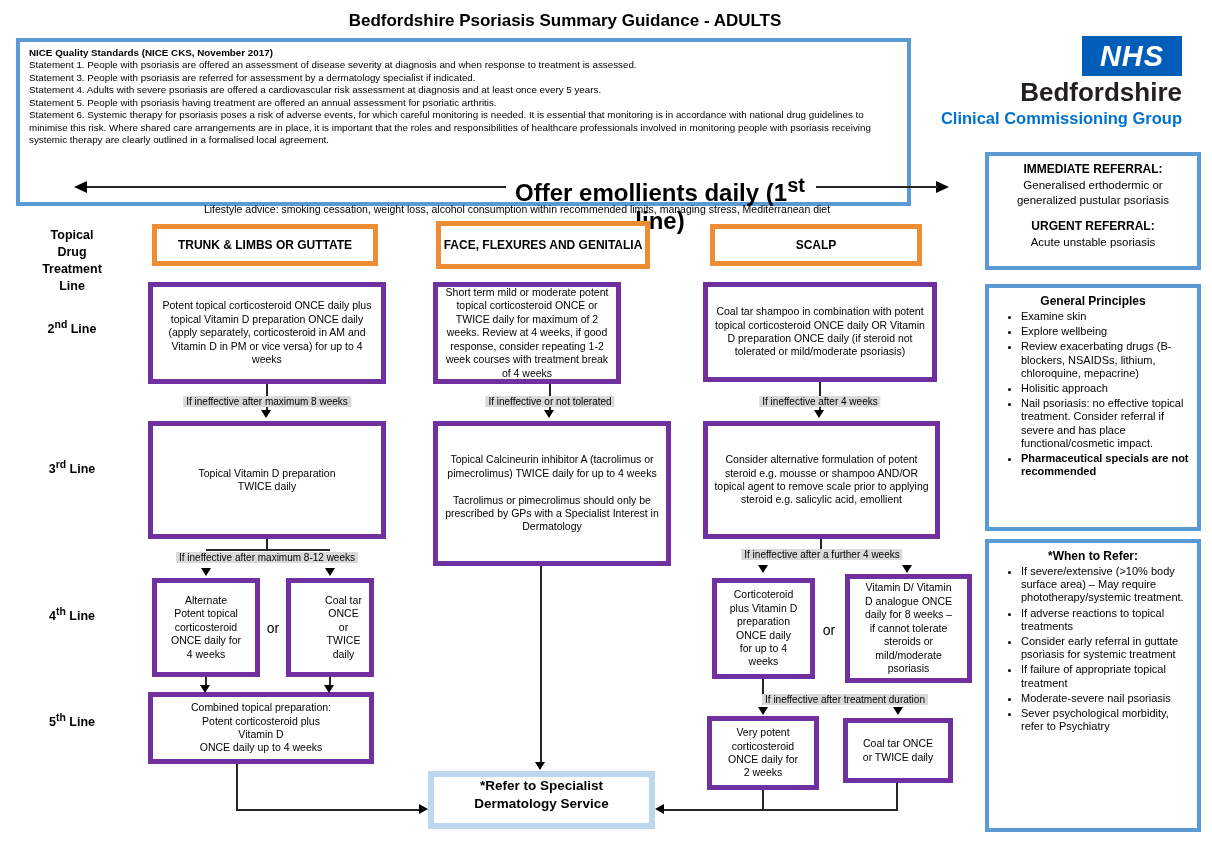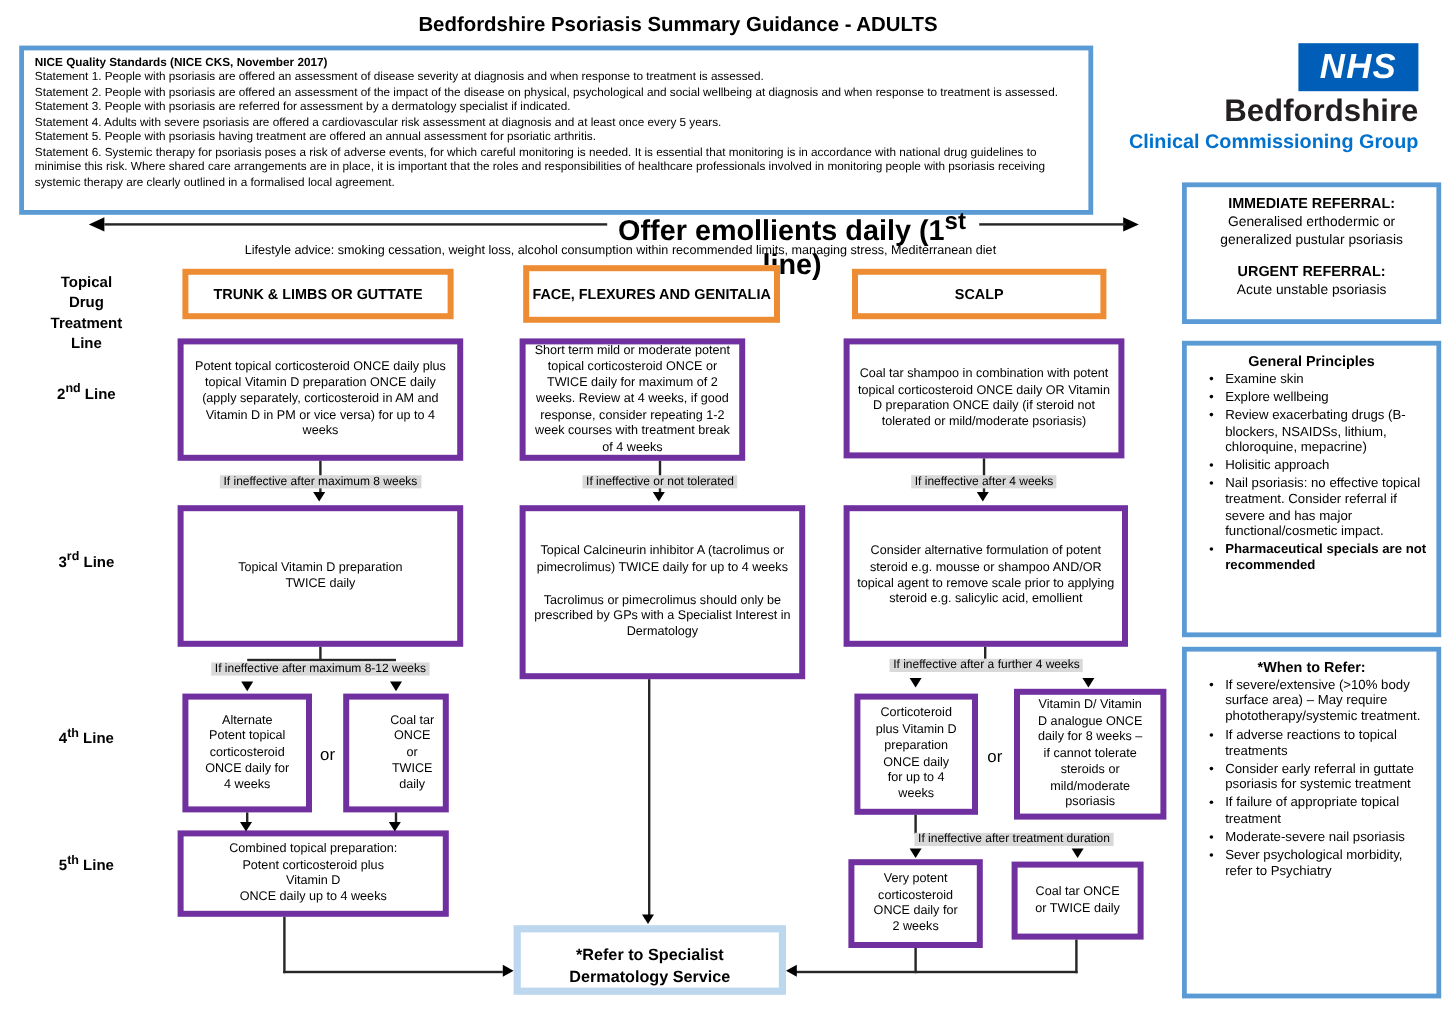--- a/index.html
+++ b/index.html
@@ -22,21 +22,21 @@
 
   .banner-text{font-size:24px;font-weight:bold;color:#000;}
   .lifestyle{font-size:10.5px;color:#000;}
 
   .axis{font-weight:bold;font-size:12.5px;line-height:1.35;color:#000;}
 
   .hdr{border:5px solid #ED8C32;background:#fff;display:flex;align-items:center;justify-content:center;
        text-align:center;font-weight:bold;font-size:12px;color:#000;line-height:1.2;padding:2px;}
   .pbox{border:5px solid #7030A0;background:#fff;display:flex;align-items:center;justify-content:center;
         text-align:center;font-size:10.5px;line-height:1.28;color:#000;padding:3px 5px;}
-  .refer{border:6px solid #BDD7EE;background:#fff;display:flex;align-items:flex-end;justify-content:center;
+  .refer{border:6px solid #BDD7EE;background:#fff;display:flex;align-items:flex-start;justify-content:center;
          text-align:center;font-weight:bold;font-size:13.5px;line-height:1.35;color:#000;}
   .bluebox{border:4px solid #5B9BD5;background:#fff;padding:6px 8px;color:#000;}
   .bluebox .ttl{font-weight:bold;font-size:12px;text-align:center;margin-bottom:2px;}
   .bluebox ul{margin:2px 0 0;padding-left:24px;}
   .bluebox li{font-size:11px;line-height:1.2;margin-bottom:2px;}
   .refbox{font-size:11.5px;line-height:1.3;text-align:center;}
   .refbox .rt{font-weight:bold;font-size:12px;}
 
   .glabel{background:#D9D9D9;font-size:10px;padding:0 3px;white-space:nowrap;z-index:4;
           transform:translateX(-50%);color:#000;}
@@ -54,24 +54,23 @@
          border-left:13px solid #000;}
   .or{font-size:14px;color:#000;text-align:center;}
 </style>
 </head>
 <body>
 
 <div class="canvas">
 
   <div class="abs page-title center" style="left:200px;top:11px;width:730px;">Bedfordshire Psoriasis Summary Guidance - ADULTS</div>
 
-  <div class="abs nice-box" style="left:16px;top:38px;width:895px;height:141px;">
+  <div class="abs nice-box" style="left:16px;top:38px;width:895px;height:168px;">
     <div class="hd">NICE Quality Standards (NICE CKS, November 2017)</div>
     <div>Statement 1. People with psoriasis are offered an assessment of disease severity at diagnosis and when response to treatment is assessed.</div>
-    <div>Statement 2. People with psoriasis are offered an assessment of the impact of the disease on physical, psychological and social wellbeing at diagnosis and when response to treatment is assessed.</div>
     <div>Statement 3. People with psoriasis are referred for assessment by a dermatology specialist if indicated.</div>
     <div>Statement 4. Adults with severe psoriasis are offered a cardiovascular risk assessment at diagnosis and at least once every 5 years.</div>
     <div>Statement 5. People with psoriasis having treatment are offered an annual assessment for psoriatic arthritis.</div>
     <div>Statement 6. Systemic therapy for psoriasis poses a risk of adverse events, for which careful monitoring is needed. It is essential that monitoring is in accordance with national drug guidelines to minimise this risk. Where shared care arrangements are in place, it is important that the roles and responsibilities of healthcare professionals involved in monitoring people with psoriasis receiving systemic therapy are clearly outlined in a formalised local agreement.</div>
   </div>
 
   <div class="abs" style="left:930px;top:36px;width:252px;display:flex;flex-direction:column;align-items:flex-end;">
     <div class="nhs-rect" style="width:100px;height:40px;font-size:29px;">NHS</div>
     <div class="nhs-org" style="font-size:26px;margin-top:1px;">Bedfordshire</div>
     <div class="nhs-ccg" style="font-size:16.5px;margin-top:1px;">Clinical Commissioning Group</div>
@@ -236,21 +235,21 @@
     <div>Acute unstable psoriasis</div>
   </div>
 
   <div class="abs bluebox" style="left:985px;top:284px;width:216px;height:247px;">
     <div class="ttl">General Principles</div>
     <ul>
       <li>Examine skin</li>
       <li>Explore wellbeing</li>
       <li>Review exacerbating drugs (B-blockers, NSAIDSs, lithium, chloroquine, mepacrine)</li>
       <li>Holisitic approach</li>
-      <li>Nail psoriasis: no effective topical treatment. Consider referral if severe and has major functional/cosmetic impact.</li>
+      <li>Nail psoriasis: no effective topical treatment. Consider referral if severe and has place functional/cosmetic impact.</li>
       <li class="bold">Pharmaceutical specials are not recommended</li>
     </ul>
   </div>
 
   <div class="abs bluebox" style="left:985px;top:539px;width:216px;height:293px;">
     <div class="ttl">*When to Refer:</div>
     <ul>
       <li>If severe/extensive (&gt;10% body surface area) – May require phototherapy/systemic treatment.</li>
       <li>If adverse reactions to topical treatments</li>
       <li>Consider early referral in guttate psoriasis for systemic treatment</li>

